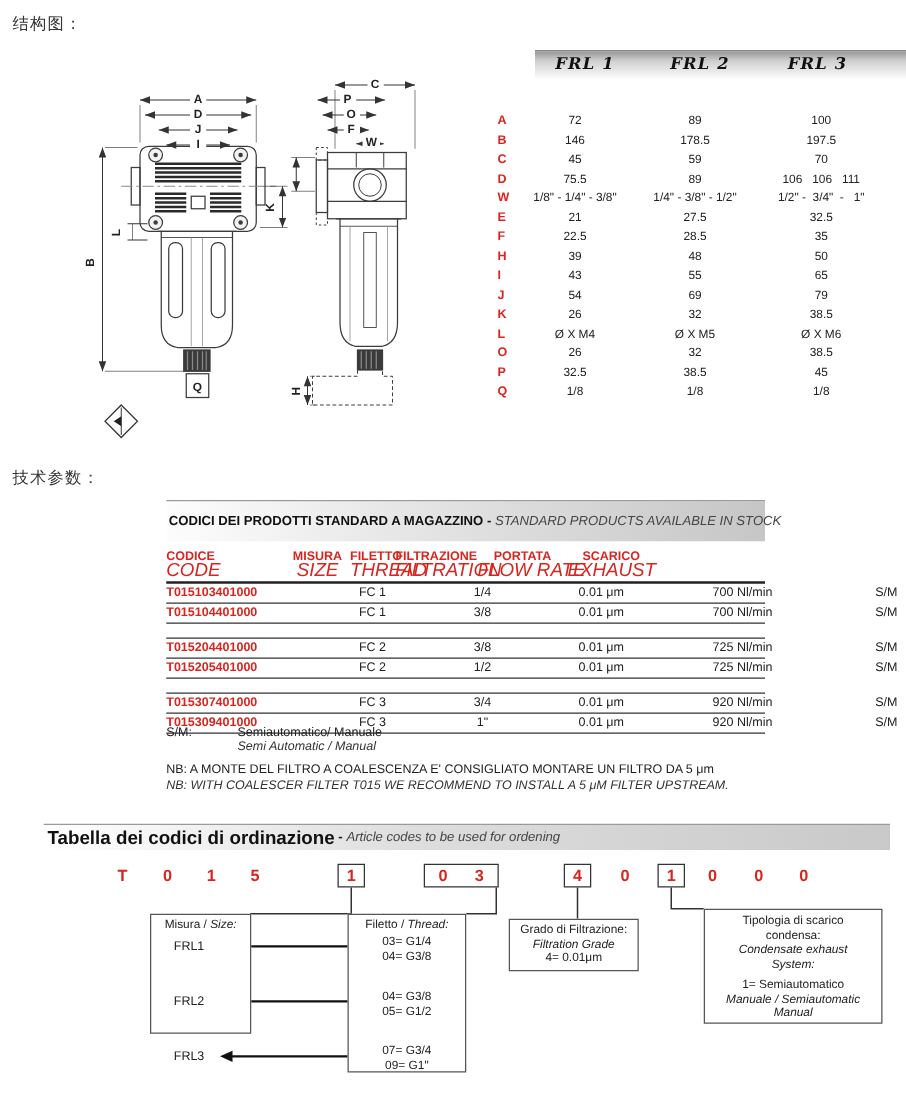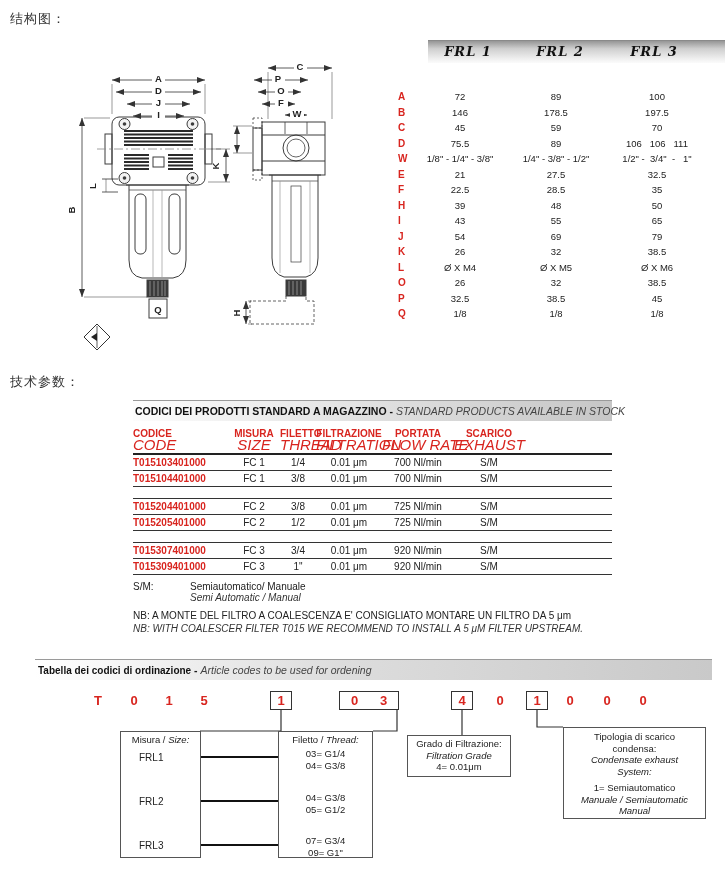--- a/index.html
+++ b/index.html
@@ -27,54 +27,54 @@
   .dimrow .lbl { color:#d8251f; font-weight:bold; font-size:10px; padding-left:3px; }
   .dimrow .val { text-align:center; font-size:9.5px; color:#222; white-space:pre; }
 
   
   .drawing-svg { left:55px; top:40px; }
   .drawing-svg text { font-family:"Liberation Sans", sans-serif; font-size:9.5px; font-weight:bold; fill:#222; }
 
   
   .codes { left:133px; top:400px; width:479px; }
   .codes-band {
-    height:21px; background:linear-gradient(90deg,#fdfdfd 0%, #e3e3e3 45%, #c6c6c6 100%);
+    height:33px; background:linear-gradient(90deg,#fdfdfd 0%, #e3e3e3 45%, #c6c6c6 100%);
     border-top:1px solid #9a9a9a;
     display:flex; align-items:center; padding-left:2px; white-space:nowrap;
   }
   .codes-band .t-it { font-weight:bold; font-size:10.5px; color:#111; }
   .codes-band .t-sep { font-weight:bold; font-size:10.5px; color:#111; white-space:pre; }
   .codes-band .t-en { font-style:italic; font-size:10.5px; color:#444; }
   .cgrid { display:grid; grid-template-columns:95px 52px 36px 66px 72px 70px 1fr; }
   .codes-headrow { margin-top:7px; padding-bottom:3px; border-bottom:2px solid #222; }
   .codes-headrow .hc { text-align:center; line-height:11px; white-space:nowrap; }
   .codes-headrow .hc:first-child { text-align:left; }
   .codes-headrow .hit { display:block; color:#d8251f; font-weight:bold; font-size:10px; }
   .codes-headrow .hen { display:block; color:#d8251f; font-style:italic; font-size:15px; }
-  .crow { height:16px; align-items:center; border-bottom:1px solid #333; }
+  .crow { height:16px; align-items:center; border-bottom:1px solid #333;gap:44px; }
   .crow .code { color:#d8251f; font-weight:bold; font-size:10px; white-space:nowrap; }
   .crow .c { text-align:center; font-size:10px; color:#222; white-space:nowrap; }
   .cspacer { height:12px; border-bottom:1px solid #333; }
 
   
   .note-sm { left:133px; top:581px; display:flex; font-size:10px; color:#222; }
   .note-sm .k { width:57px; }
   .note-sm .it { display:block; }
   .note-sm .en { display:block; font-style:italic; color:#333; }
   .note-nb { left:133px; top:610px; font-size:10px; color:#222; line-height:12.5px; }
   .note-nb .en { font-style:italic; color:#333; }
 
   
   .ord-band {
     left:35px; top:659px; width:677px; height:21px;
     background:linear-gradient(90deg,#ffffff 0%, #ddd 45%, #c9c9c9 100%);
     border-top:1px solid #9a9a9a;
     display:flex; align-items:center; padding-left:3px; white-space:nowrap;
   }
-  .ord-band .t-it { font-weight:bold; font-size:10px; color:#111; }
+  .ord-band .t-it { font-weight:bold; font-size:15px; color:#111; }
   .ord-band .t-sep { font-weight:bold; font-size:10.5px; white-space:pre; }
   .ord-band .t-en { font-style:italic; font-size:10.5px; color:#444; }
   .codech {
     position:absolute; top:691px; width:16px; height:19px; line-height:19px;
     text-align:center; color:#d8251f; font-weight:bold; font-size:13px;
   }
   .codebox {
     position:absolute; top:691px; height:19px; border:1px solid #333;
     display:flex; align-items:center; justify-content:space-around;
     color:#d8251f; font-weight:bold; font-size:13px; background:#fff;
@@ -506,21 +506,21 @@
     <g fill="#111" stroke="none">
       <polygon points="176,757 186,752.5 186,761.5"></polygon>
         <polygon points="295,757 285,752.5 285,761.5"></polygon>
       <polygon points="176,801 186,796.5 186,805.5"></polygon>
         <polygon points="295,801 285,796.5 285,805.5"></polygon>
       <polygon points="176,845 186,840.5 186,849.5"></polygon>
         <polygon points="295,845 285,840.5 285,849.5"></polygon>
     </g>
   </svg>
 
-  <div class="obox" style="left:120px;top:731px;width:81px;height:127px;">
+  <div class="obox" style="left:120px;top:731px;width:81px;height:96px;">
     <div class="title"><span>Misura /</span> <span class="ital">Size:</span></div>
     <span class="frl-item" style="top:20px;">FRL1</span>
     <span class="frl-item" style="top:64px;">FRL2</span>
     <span class="frl-item" style="top:108px;">FRL3</span>
   </div>
 
   <div class="obox" style="left:278px;top:731px;width:95px;height:127px;">
     <div class="title"><span>Filetto /</span> <span class="ital">Thread:</span></div>
     <div class="pairblk" style="top:16px;">
         <div class="cline">03= G1/4</div>

